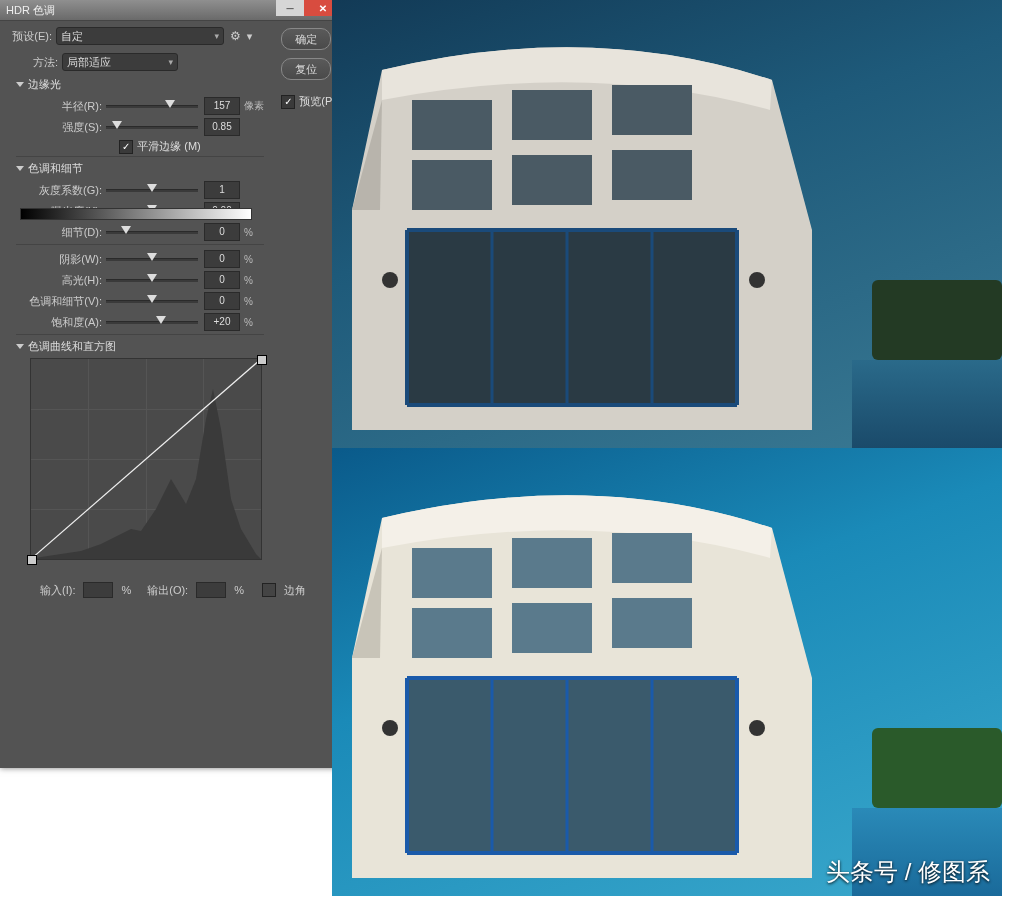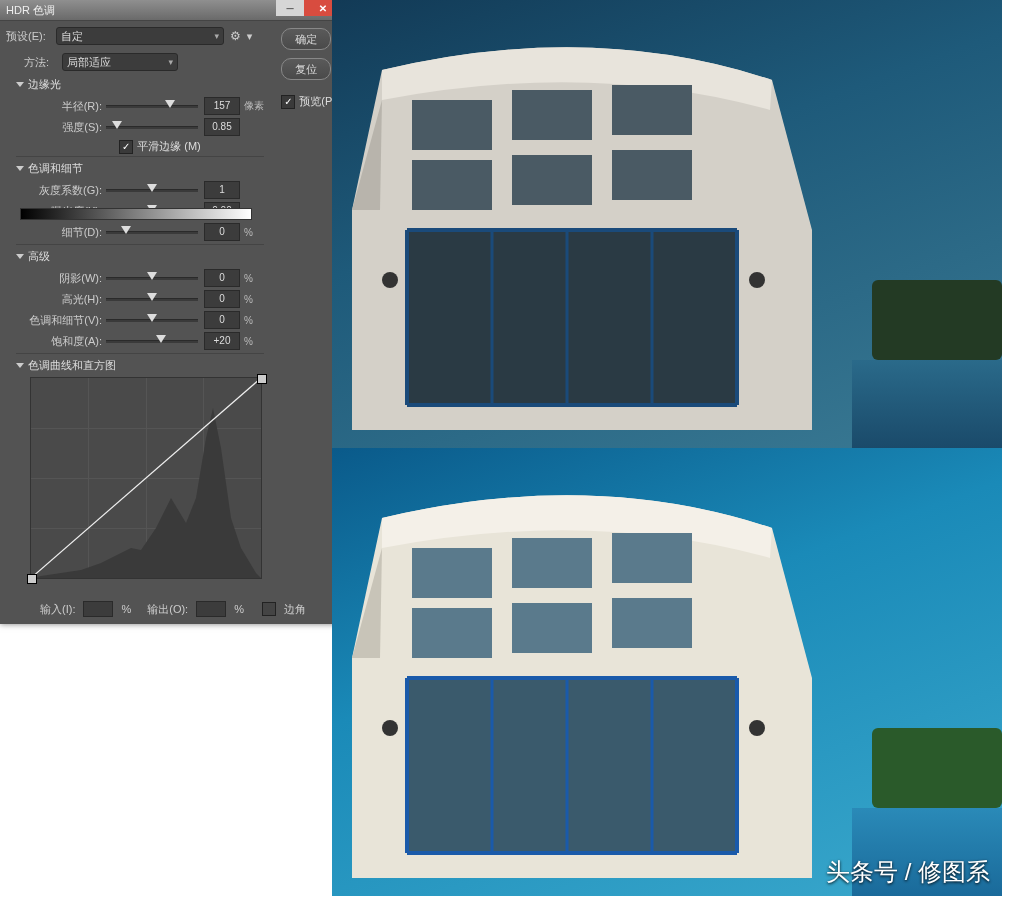--- a/index.html
+++ b/index.html
@@ -1,25 +1,25 @@
 <!DOCTYPE html>
 <html><head>
 <meta charset="utf-8">
 <style>
   html,body{margin:0;padding:0;background:#fff;font-family:"Microsoft YaHei",Arial,sans-serif;width:1014px;height:897px;overflow:hidden}
-  .panel{position:absolute;left:0;top:0;width:344px;height:624px;background:#535353;color:#ddd;font-size:11px;box-shadow:0 0 6px rgba(0,0,0,.5)}
+  .panel{position:absolute;left:0;top:0;width:344px;height:768px;background:#535353;color:#ddd;font-size:11px;box-shadow:0 0 6px rgba(0,0,0,.5)}
   .titlebar{height:20px;background:linear-gradient(#8f8f8f,#6a6a6a);border-bottom:1px solid #444;display:flex;align-items:center;position:relative}
   .titlebar .txt{padding-left:6px;color:#eee;font-size:11px}
   .winbtns{position:absolute;right:2px;top:0;display:flex}
   .winbtn{width:28px;height:16px;display:flex;align-items:center;justify-content:center;font-size:10px;color:#222}
   .winbtn.min{background:#d6d6d6}
   .winbtn.close{background:#d84c3f;color:#fff;font-weight:bold;width:38px;border-radius:0 4px 0 0}
   .row{display:flex;align-items:center;height:22px}
   .presetrow{padding:4px 6px 0 6px}
-  .lbl{color:#ccc;text-align:left}
+  .lbl{color:#ccc;text-align:right}
   .select{background:#3c3c3c;border:1px solid #2a2a2a;color:#ddd;height:18px;border-radius:3px;display:flex;align-items:center;justify-content:space-between;padding:0 4px;box-sizing:border-box}
   .select .arrow{font-size:9px;color:#aaa}
   .gear{margin:0 6px;color:#ccc;font-size:12px}
   .btnside{position:absolute;right:8px;top:28px;display:flex;flex-direction:column;gap:8px}
   .pillbtn{width:48px;height:20px;border:1px solid #888;border-radius:10px;background:linear-gradient(#5a5a5a,#4a4a4a);color:#ddd;display:flex;align-items:center;justify-content:center;font-size:11px}
   .chkrow{display:flex;align-items:center;gap:4px;margin-top:6px}
   .chk{width:12px;height:12px;background:#3a3a3a;border:1px solid #222;display:flex;align-items:center;justify-content:center;font-size:10px;color:#fff}
   .body{padding:4px 0 0 10px;width:260px}
   .section{margin-top:4px}
   .sechdr{display:flex;align-items:center;gap:4px;color:#ddd;margin:2px 0 4px 6px}
@@ -147,24 +147,20 @@
             <span class="thumb" style="left:22%"></span>
           </div>
         <div class="valbox">0</div>
         <span class="unit">%</span>
       </div>
     </div>
 
     <div class="divider"></div>
 
     <div class="section">
-      <div class="sechdr">
-        <span class="tri"></span>
-        <span>高级</span>
-      </div>
       <div class="sliderrow">
         <span class="sl-lbl">阴影(W):</span>
         <div class="track">
             <span class="thumb" style="left:50%"></span>
           </div>
         <div class="valbox">0</div>
         <span class="unit">%</span>
       </div>
       <div class="sliderrow">
         <span class="sl-lbl">高光(H):</span>

